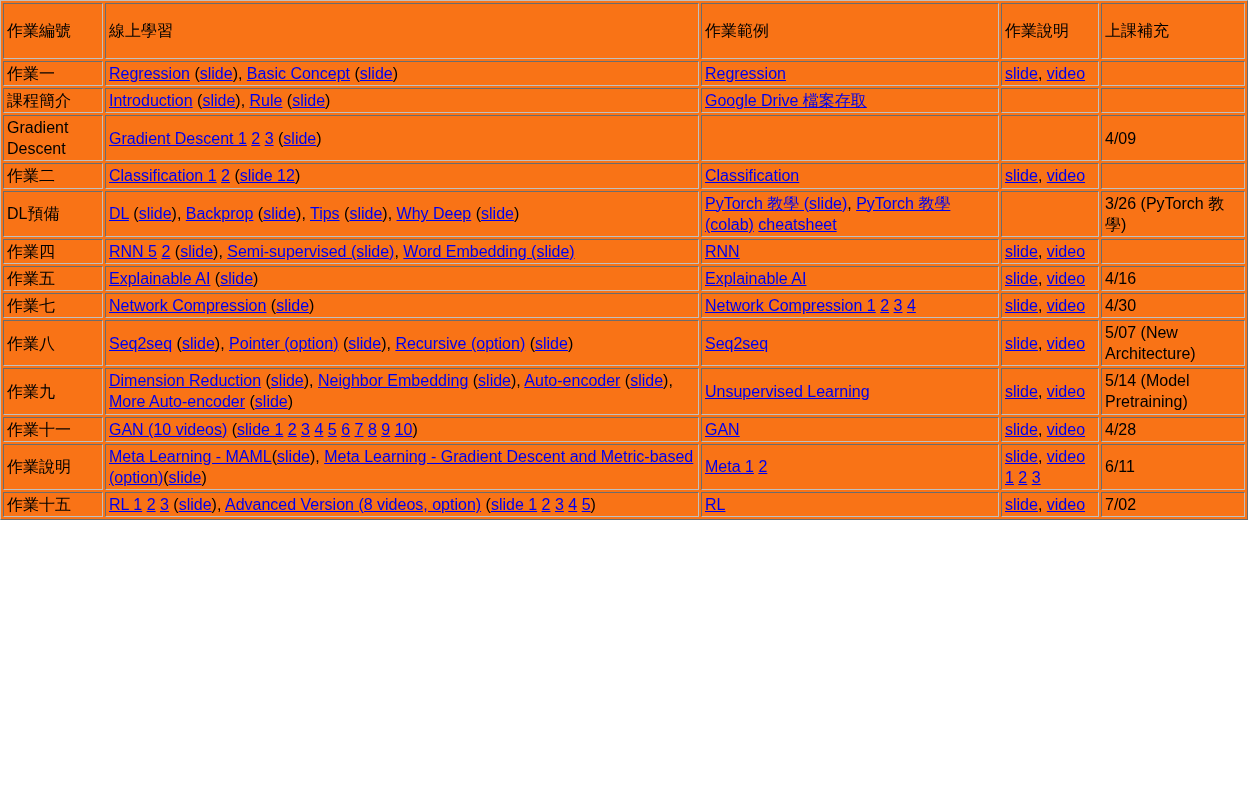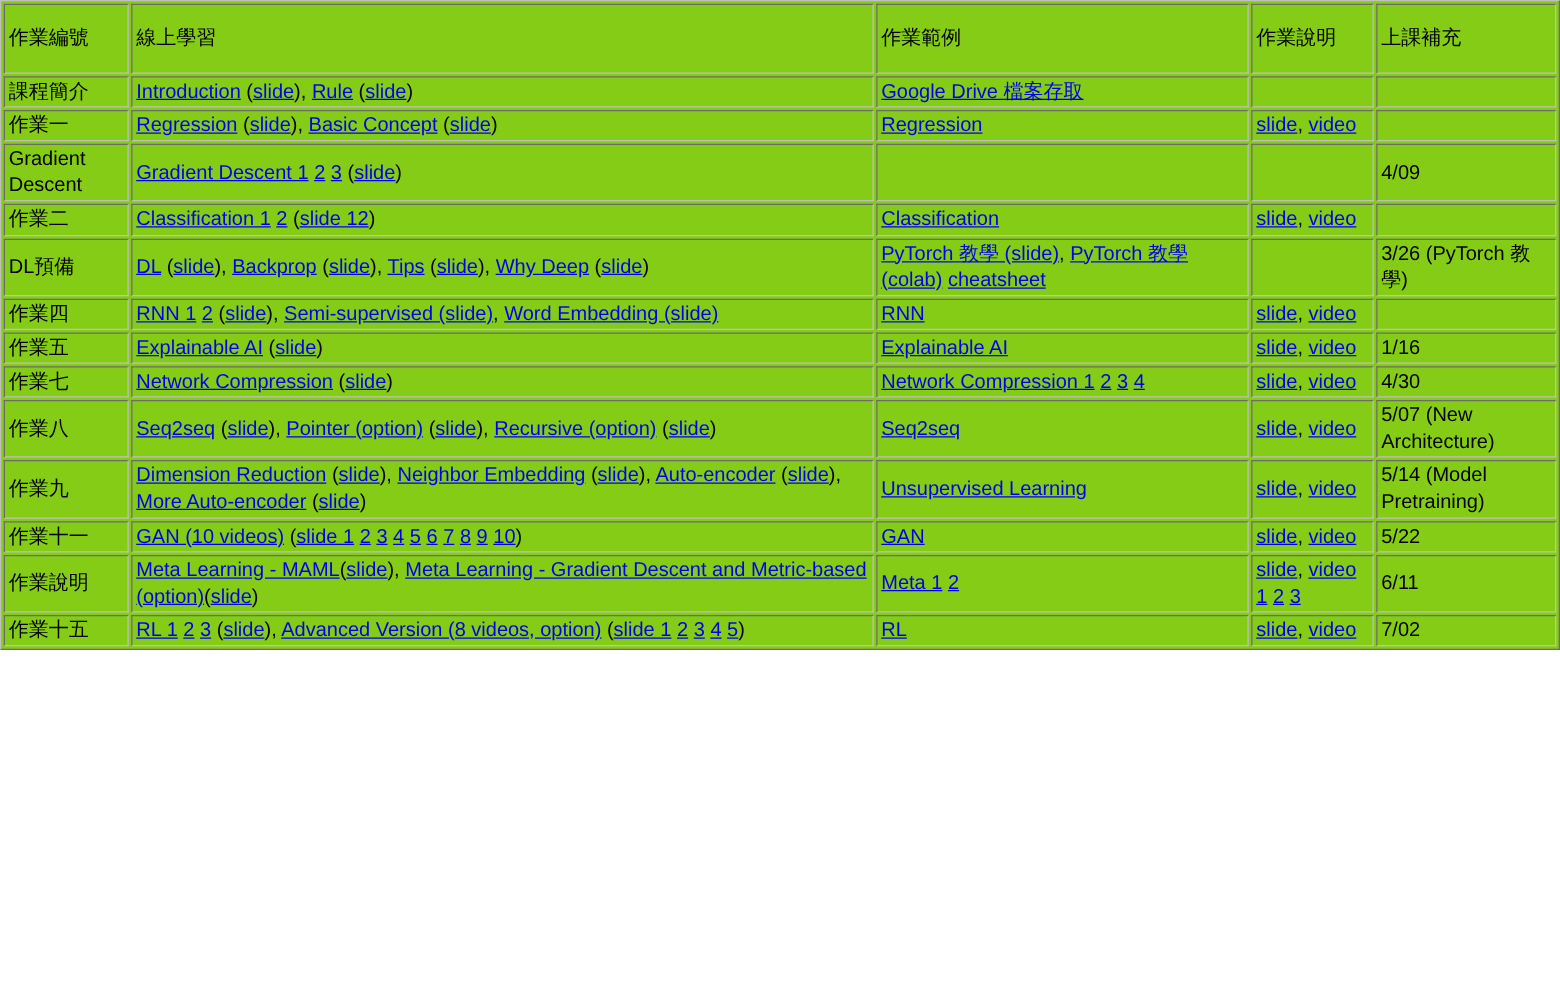--- a/index.html
+++ b/index.html
@@ -14,21 +14,21 @@
     line-height: 1.28;
     color: #000000;
     width: 1248px;
     height: 801px;
     overflow: hidden;
   }
   table.schedule {
     border-collapse: separate;
     border-spacing: 2px;
     border: 1px outset #c0c0c0;
-    background: #84cc16;
+    background: #f97316;
     width: 1244px;
     margin: 0;
     table-layout: fixed;
   }
   table.schedule td {
     border: 1px inset #c0c0c0;
     padding: 1px 2px 1px 3px;
     vertical-align: middle;
     text-align: left;
     font-size: 16px;
@@ -64,31 +64,31 @@
   </colgroup>
   <tbody id="schedule-body">
       <tr>
         <td class="row-tall">作業編號</td>
         <td class="row-tall">線上學習</td>
         <td class="row-tall">作業範例</td>
         <td class="row-tall">作業說明</td>
         <td class="row-tall">上課補充</td>
       </tr>
       <tr>
+        <td>作業一</td>
+        <td><a class="lnk" href="#">Regression</a><span class="sep"> (</span><a class="lnk" href="#">slide</a><span class="sep">), </span><a class="lnk" href="#">Basic Concept</a><span class="sep"> (</span><a class="lnk" href="#">slide</a><span class="sep">)</span></td>
+        <td><a class="lnk" href="#">Regression</a></td>
+        <td><a class="lnk" href="#">slide</a><span class="sep">, </span><a class="lnk" href="#">video</a></td>
+        <td></td>
+      </tr>
+      <tr>
         <td>課程簡介</td>
         <td><a class="lnk" href="#">Introduction</a><span class="sep"> (</span><a class="lnk" href="#">slide</a><span class="sep">), </span><a class="lnk" href="#">Rule</a><span class="sep"> (</span><a class="lnk" href="#">slide</a><span class="sep">)</span></td>
         <td><a class="lnk" href="#">Google Drive 檔案存取</a></td>
         <td></td>
-        <td></td>
-      </tr>
-      <tr>
-        <td>作業一</td>
-        <td><a class="lnk" href="#">Regression</a><span class="sep"> (</span><a class="lnk" href="#">slide</a><span class="sep">), </span><a class="lnk" href="#">Basic Concept</a><span class="sep"> (</span><a class="lnk" href="#">slide</a><span class="sep">)</span></td>
-        <td><a class="lnk" href="#">Regression</a></td>
-        <td><a class="lnk" href="#">slide</a><span class="sep">, </span><a class="lnk" href="#">video</a></td>
         <td></td>
       </tr>
       <tr>
         <td>Gradient Descent</td>
         <td><a class="lnk" href="#">Gradient Descent 1</a><span class="sep"> </span><a class="lnk" href="#">2</a><span class="sep"> </span><a class="lnk" href="#">3</a><span class="sep"> (</span><a class="lnk" href="#">slide</a><span class="sep">)</span></td>
         <td></td>
         <td></td>
         <td><span class="sep">4/09</span></td>
       </tr>
       <tr>
@@ -100,31 +100,31 @@
       </tr>
       <tr>
         <td>DL預備</td>
         <td><a class="lnk" href="#">DL</a><span class="sep"> (</span><a class="lnk" href="#">slide</a><span class="sep">), </span><a class="lnk" href="#">Backprop</a><span class="sep"> (</span><a class="lnk" href="#">slide</a><span class="sep">), </span><a class="lnk" href="#">Tips</a><span class="sep"> (</span><a class="lnk" href="#">slide</a><span class="sep">), </span><a class="lnk" href="#">Why Deep</a><span class="sep"> (</span><a class="lnk" href="#">slide</a><span class="sep">)</span></td>
         <td><a class="lnk" href="#">PyTorch 教學 (slide)</a><span class="sep">, </span><a class="lnk" href="#">PyTorch 教學 (colab)</a><span class="sep"> </span><a class="lnk" href="#">cheatsheet</a></td>
         <td></td>
         <td><span class="sep">3/26 (PyTorch 教學)</span></td>
       </tr>
       <tr>
         <td>作業四</td>
-        <td><a class="lnk" href="#">RNN 1</a><span class="sep"> </span><a class="lnk" href="#">2</a><span class="sep"> (</span><a class="lnk" href="#">slide</a><span class="sep">), </span><a class="lnk" href="#">Semi-supervised (slide)</a><span class="sep">, </span><a class="lnk" href="#">Word Embedding (slide)</a></td>
+        <td><a class="lnk" href="#">RNN 5</a><span class="sep"> </span><a class="lnk" href="#">2</a><span class="sep"> (</span><a class="lnk" href="#">slide</a><span class="sep">), </span><a class="lnk" href="#">Semi-supervised (slide)</a><span class="sep">, </span><a class="lnk" href="#">Word Embedding (slide)</a></td>
         <td><a class="lnk" href="#">RNN</a></td>
         <td><a class="lnk" href="#">slide</a><span class="sep">, </span><a class="lnk" href="#">video</a></td>
         <td></td>
       </tr>
       <tr>
         <td>作業五</td>
         <td><a class="lnk" href="#">Explainable AI</a><span class="sep"> (</span><a class="lnk" href="#">slide</a><span class="sep">)</span></td>
         <td><a class="lnk" href="#">Explainable AI</a></td>
         <td><a class="lnk" href="#">slide</a><span class="sep">, </span><a class="lnk" href="#">video</a></td>
-        <td><span class="sep">1/16</span></td>
+        <td><span class="sep">4/16</span></td>
       </tr>
       <tr>
         <td>作業七</td>
         <td><a class="lnk" href="#">Network Compression</a><span class="sep"> (</span><a class="lnk" href="#">slide</a><span class="sep">)</span></td>
         <td><a class="lnk" href="#">Network Compression 1</a><span class="sep"> </span><a class="lnk" href="#">2</a><span class="sep"> </span><a class="lnk" href="#">3</a><span class="sep"> </span><a class="lnk" href="#">4</a></td>
         <td><a class="lnk" href="#">slide</a><span class="sep">, </span><a class="lnk" href="#">video</a></td>
         <td><span class="sep">4/30</span></td>
       </tr>
       <tr>
         <td>作業八</td>
@@ -138,21 +138,21 @@
         <td><a class="lnk" href="#">Dimension Reduction</a><span class="sep"> (</span><a class="lnk" href="#">slide</a><span class="sep">), </span><a class="lnk" href="#">Neighbor Embedding</a><span class="sep"> (</span><a class="lnk" href="#">slide</a><span class="sep">), </span><a class="lnk" href="#">Auto-encoder</a><span class="sep"> (</span><a class="lnk" href="#">slide</a><span class="sep">), </span><a class="lnk" href="#">More Auto-encoder</a><span class="sep"> (</span><a class="lnk" href="#">slide</a><span class="sep">)</span></td>
         <td><a class="lnk" href="#">Unsupervised Learning</a></td>
         <td><a class="lnk" href="#">slide</a><span class="sep">, </span><a class="lnk" href="#">video</a></td>
         <td><span class="sep">5/14 (Model Pretraining)</span></td>
       </tr>
       <tr>
         <td>作業十一</td>
         <td><a class="lnk" href="#">GAN (10 videos)</a><span class="sep"> (</span><a class="lnk" href="#">slide 1</a><span class="sep"> </span><a class="lnk" href="#">2</a><span class="sep"> </span><a class="lnk" href="#">3</a><span class="sep"> </span><a class="lnk" href="#">4</a><span class="sep"> </span><a class="lnk" href="#">5</a><span class="sep"> </span><a class="lnk" href="#">6</a><span class="sep"> </span><a class="lnk" href="#">7</a><span class="sep"> </span><a class="lnk" href="#">8</a><span class="sep"> </span><a class="lnk" href="#">9</a><span class="sep"> </span><a class="lnk" href="#">10</a><span class="sep">)</span></td>
         <td><a class="lnk" href="#">GAN</a></td>
         <td><a class="lnk" href="#">slide</a><span class="sep">, </span><a class="lnk" href="#">video</a></td>
-        <td><span class="sep">5/22</span></td>
+        <td><span class="sep">4/28</span></td>
       </tr>
       <tr>
         <td>作業說明</td>
         <td><a class="lnk" href="#">Meta Learning - MAML</a><span class="sep">(</span><a class="lnk" href="#">slide</a><span class="sep">), </span><a class="lnk" href="#">Meta Learning - Gradient Descent and Metric-based (option)</a><span class="sep">(</span><a class="lnk" href="#">slide</a><span class="sep">)</span></td>
         <td><a class="lnk" href="#">Meta 1</a><span class="sep"> </span><a class="lnk" href="#">2</a></td>
         <td><a class="lnk" href="#">slide</a><span class="sep">, </span><a class="lnk" href="#">video</a><br><a class="lnk" href="#">1</a><span class="sep"> </span><a class="lnk" href="#">2</a><span class="sep"> </span><a class="lnk" href="#">3</a></td>
         <td><span class="sep">6/11</span></td>
       </tr>
       <tr>
         <td>作業十五</td>

